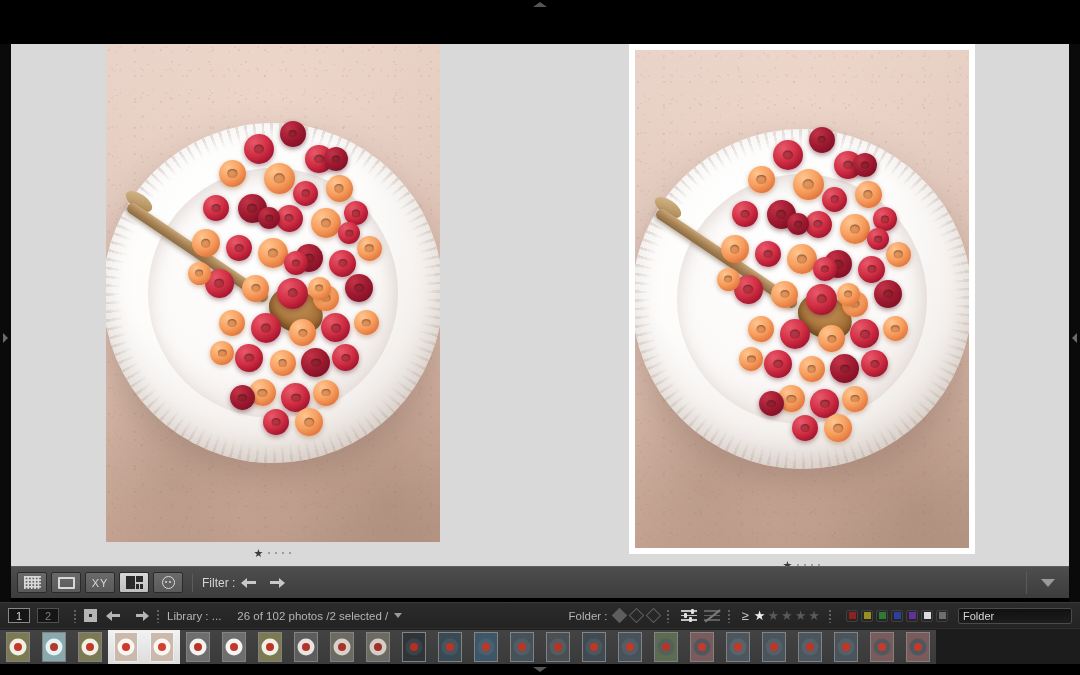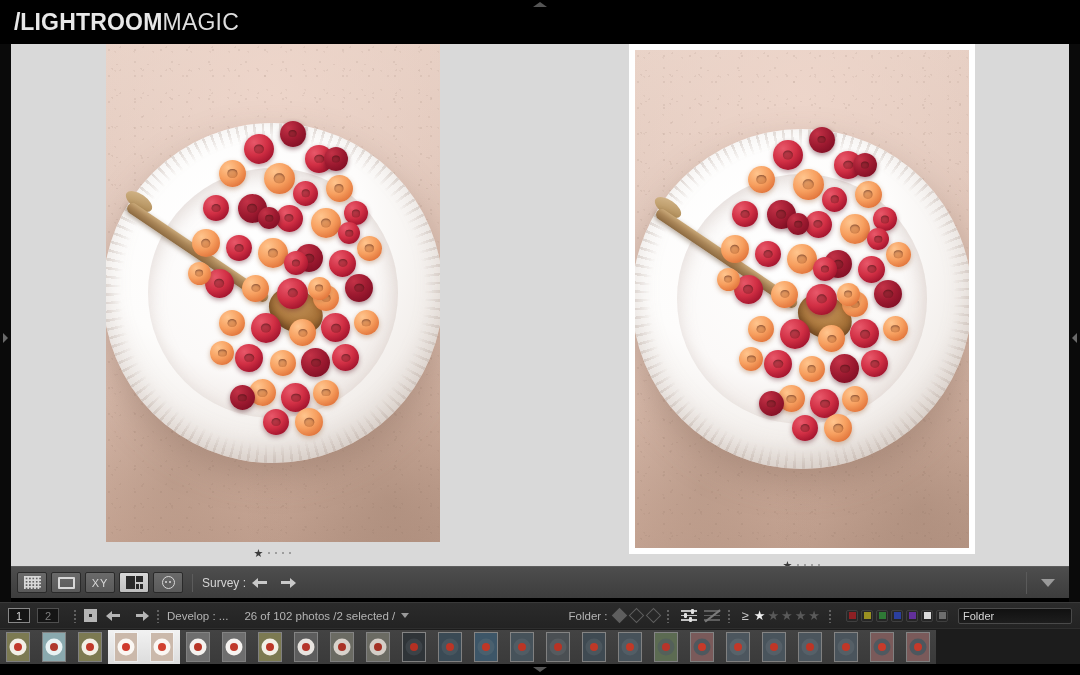--- a/index.html
+++ b/index.html
@@ -541,23 +541,20 @@
     transform: translate(-50%,-50%);
     border-radius: 50%;
   }
 </style>
 </head>
 <body>
 
 <div class="app">
 
   <div class="topbar">
-    <div class="logo">
-      <span class="slash">/</span><span class="bold">LIGHTROOM</span><span class="light">MAGIC</span>
-    </div>
   </div>
 
   <div class="tri-up"></div>
   <div class="tri-dn"></div>
 
   <div class="edge left">
     <div class="arr"></div>
   </div>
   <div class="edge right">
     <div class="arr"></div>
@@ -729,21 +726,21 @@
             <i></i>
             <i></i>
           </span>
       </div>
       <div class="vbtn">
         <span class="ic-face"></span>
       </div>
     </div>
 
     <div class="tb-sep"></div>
-    <div class="tb-label">Survey :</div>
+    <div class="tb-label">Filter :</div>
 
     <div class="navarrow left">
       <span class="head"></span>
       <span class="shaft"></span>
     </div>
     <div class="navarrow right">
       <span class="head"></span>
       <span class="shaft"></span>
     </div>
 
@@ -760,21 +757,21 @@
     <div class="mini-grid"></div>
     <div class="ib-arrow left">
       <span class="head"></span>
       <span class="shaft"></span>
     </div>
     <div class="ib-arrow right">
       <span class="head"></span>
       <span class="shaft"></span>
     </div>
     <div class="dotsep"></div>
-    <div class="ib-text">Develop : ...</div>
+    <div class="ib-text">Library : ...</div>
     <div style="width:16px"></div>
     <div class="ib-text">26 of 102 photos /2 selected /</div>
     <div class="ib-caret"></div>
 
     <div class="filters">
       <div class="ib-text">Folder :</div>
       <div class="flag f1"></div>
       <div class="flag f2"></div>
       <div class="flag f3"></div>
       <div class="dotsep"></div>

